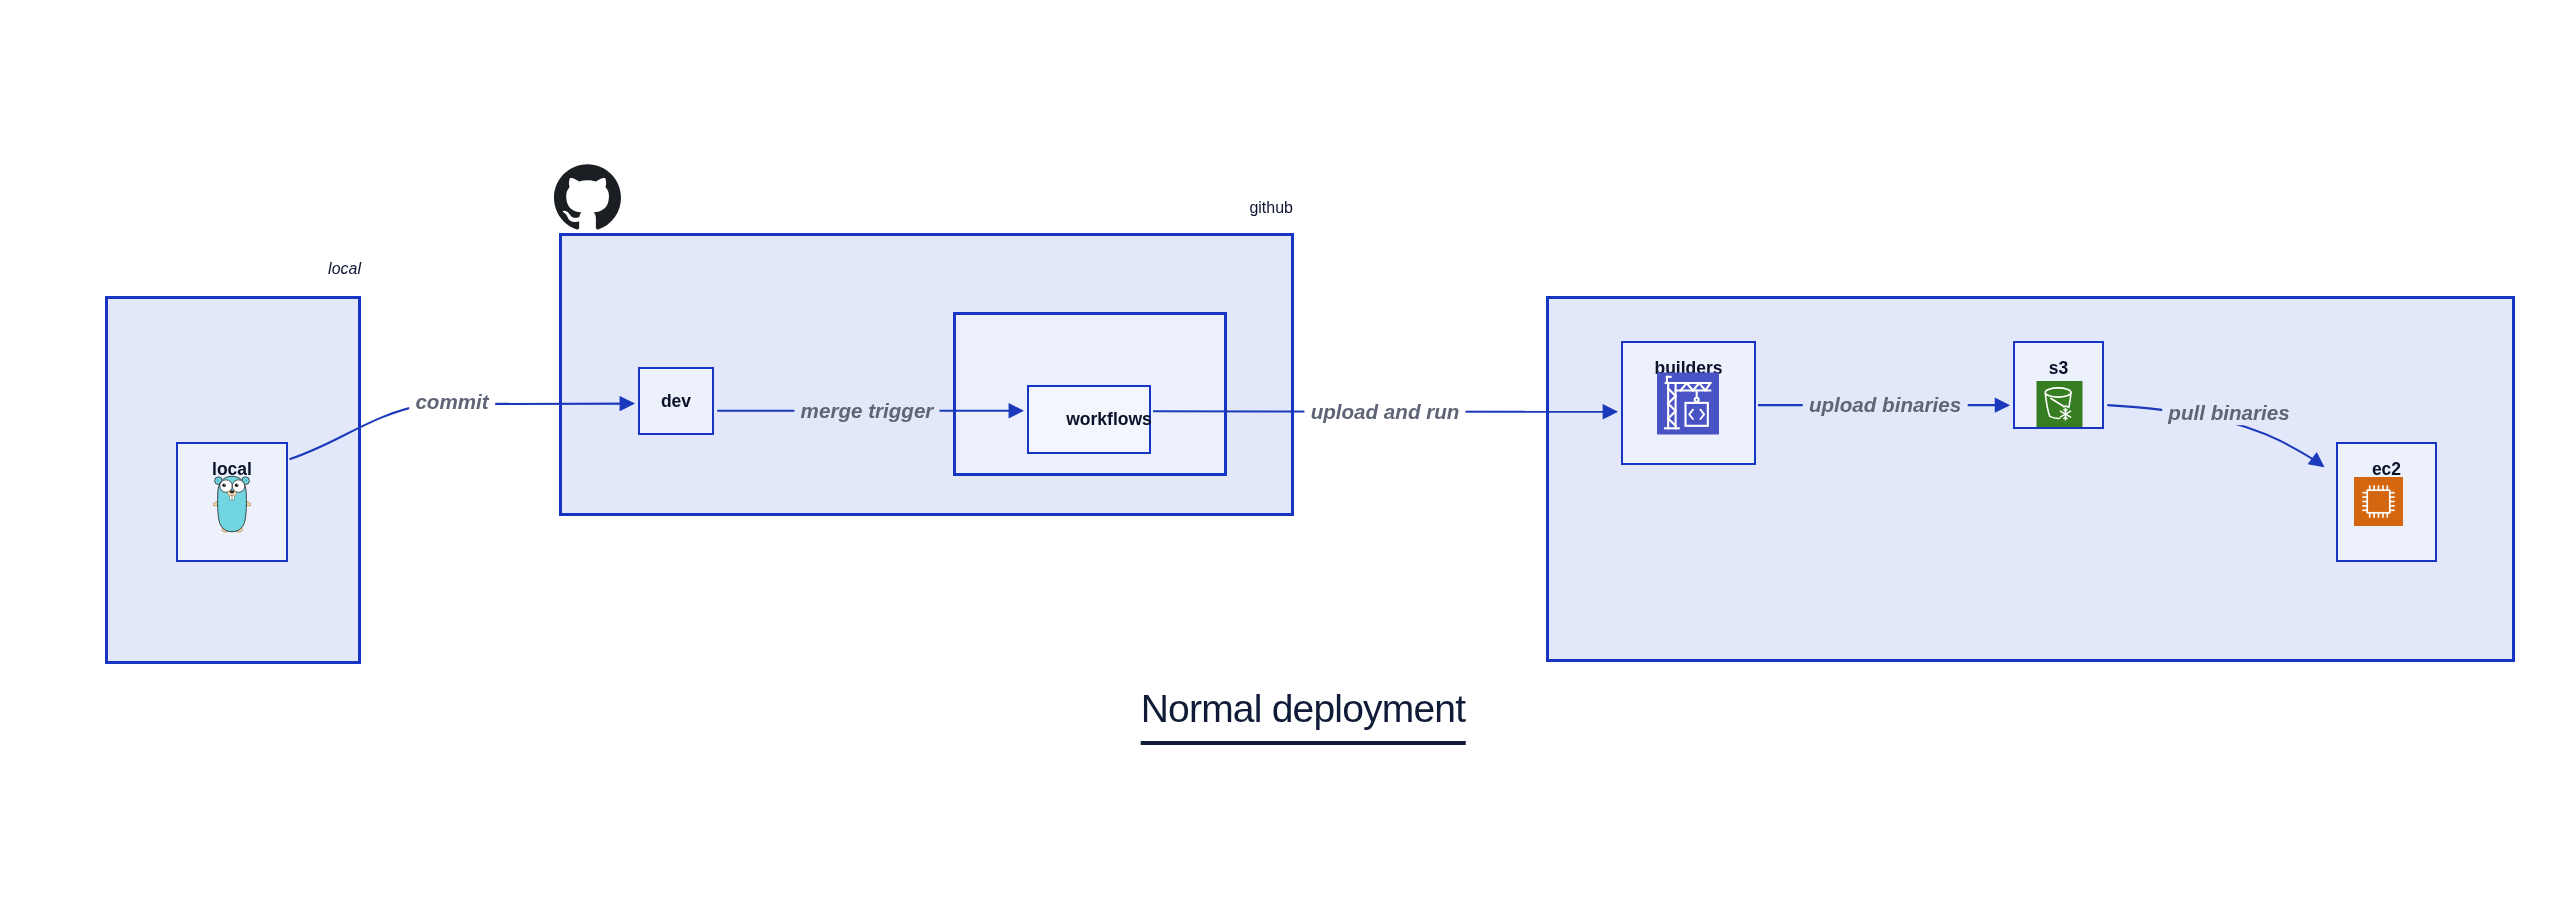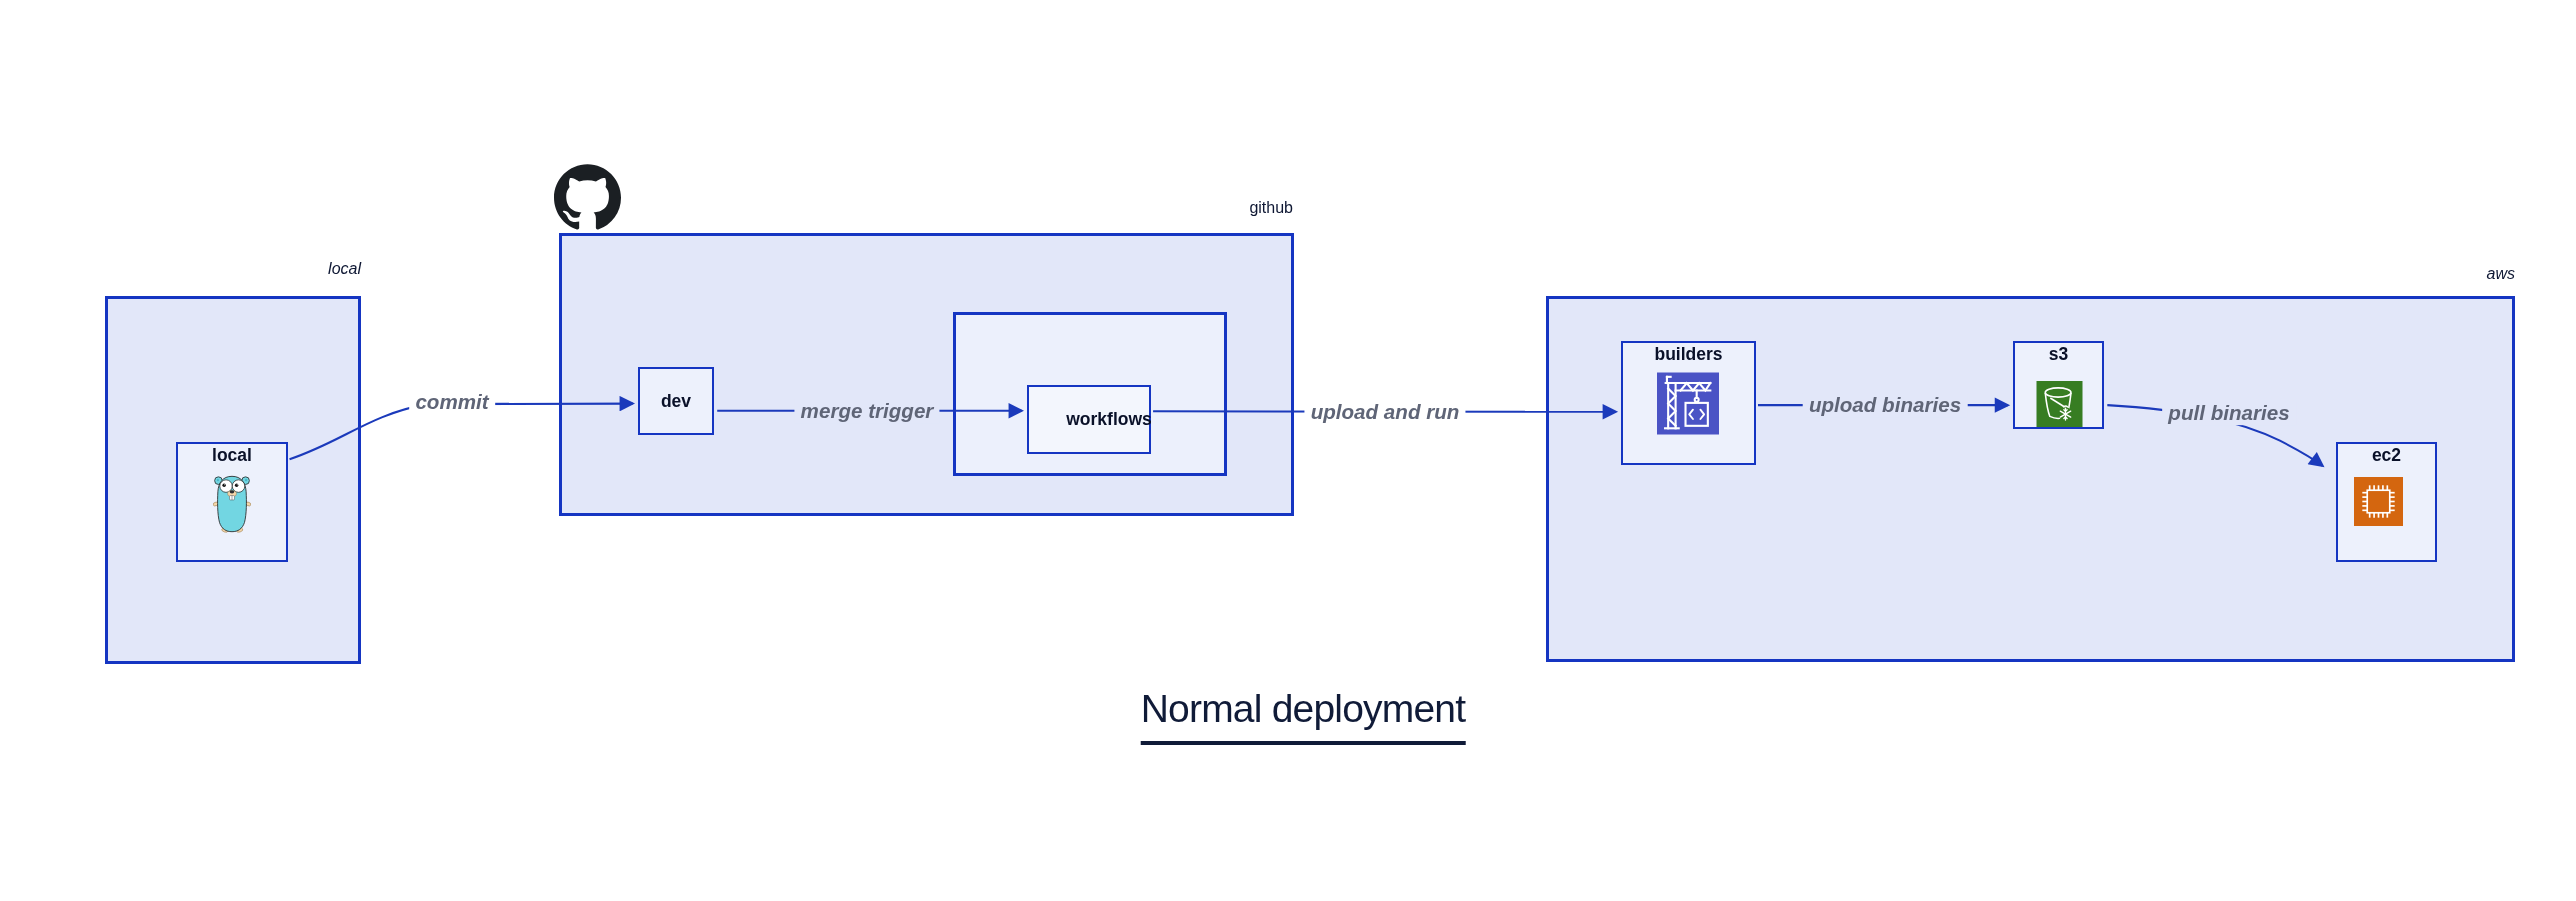--- a/index.html
+++ b/index.html
@@ -16,21 +16,21 @@
     display:flex;flex-direction:column;align-items:center;
   }
   .node-box.level3{background:#f3f6fd;}
   .node-box.center{justify-content:center;}
   .container-label{
     position:absolute;font-size:16px;font-weight:500;color:#0e1733;line-height:1.2;
     white-space:nowrap;
   }
   .container-label.centered{text-align:right;font-style:italic;}
   .node-label{
-    font-weight:700;font-size:17.5px;color:#0a1129;line-height:1.3;padding-top:0;
+    font-weight:700;font-size:17.5px;color:#0a1129;line-height:1.3;padding-top:14px;
     white-space:nowrap;
   }
   .edge-label{
     position:absolute;transform:translate(-50%,-50%);font-style:italic;font-size:20.6px;
     color:#5f6577;padding:0 6.2px;white-space:nowrap;line-height:1.15;font-weight:bold;
   }
   .edge-label.on-white{background:#ffffff;}
   .edge-label.on-fill{background:#e2e7f9;}
   .icon-abs{position:absolute;}
   .title{
@@ -44,21 +44,20 @@
 <body>
 
 <div class="canvas">
 
   <div class="container-label centered" style="left:105px;top:259px;width:256px;">local</div>
 
   <div class="container-label" style="right:1311px;top:198px;">github</div>
 
   <div class="container-label centered" style="left:953px;top:281px;width:274px;">master</div>
 
-  <div class="container-label centered" style="left:1546px;top:264px;width:969px;">aws</div>
 
   <div class="container-box" style="left:105px;top:296px;width:256px;height:368px;"></div>
 
   <div class="container-box" style="left:559px;top:233px;width:735px;height:283px;"></div>
 
   <div class="container-box level2" style="left:953px;top:312px;width:274px;height:164px;"></div>
 
   <div class="container-box" style="left:1546px;top:296px;width:969px;height:366px;"></div>
 
   <div class="icon-abs" style="left:554px;top:164px;width:67px;height:69px;">

